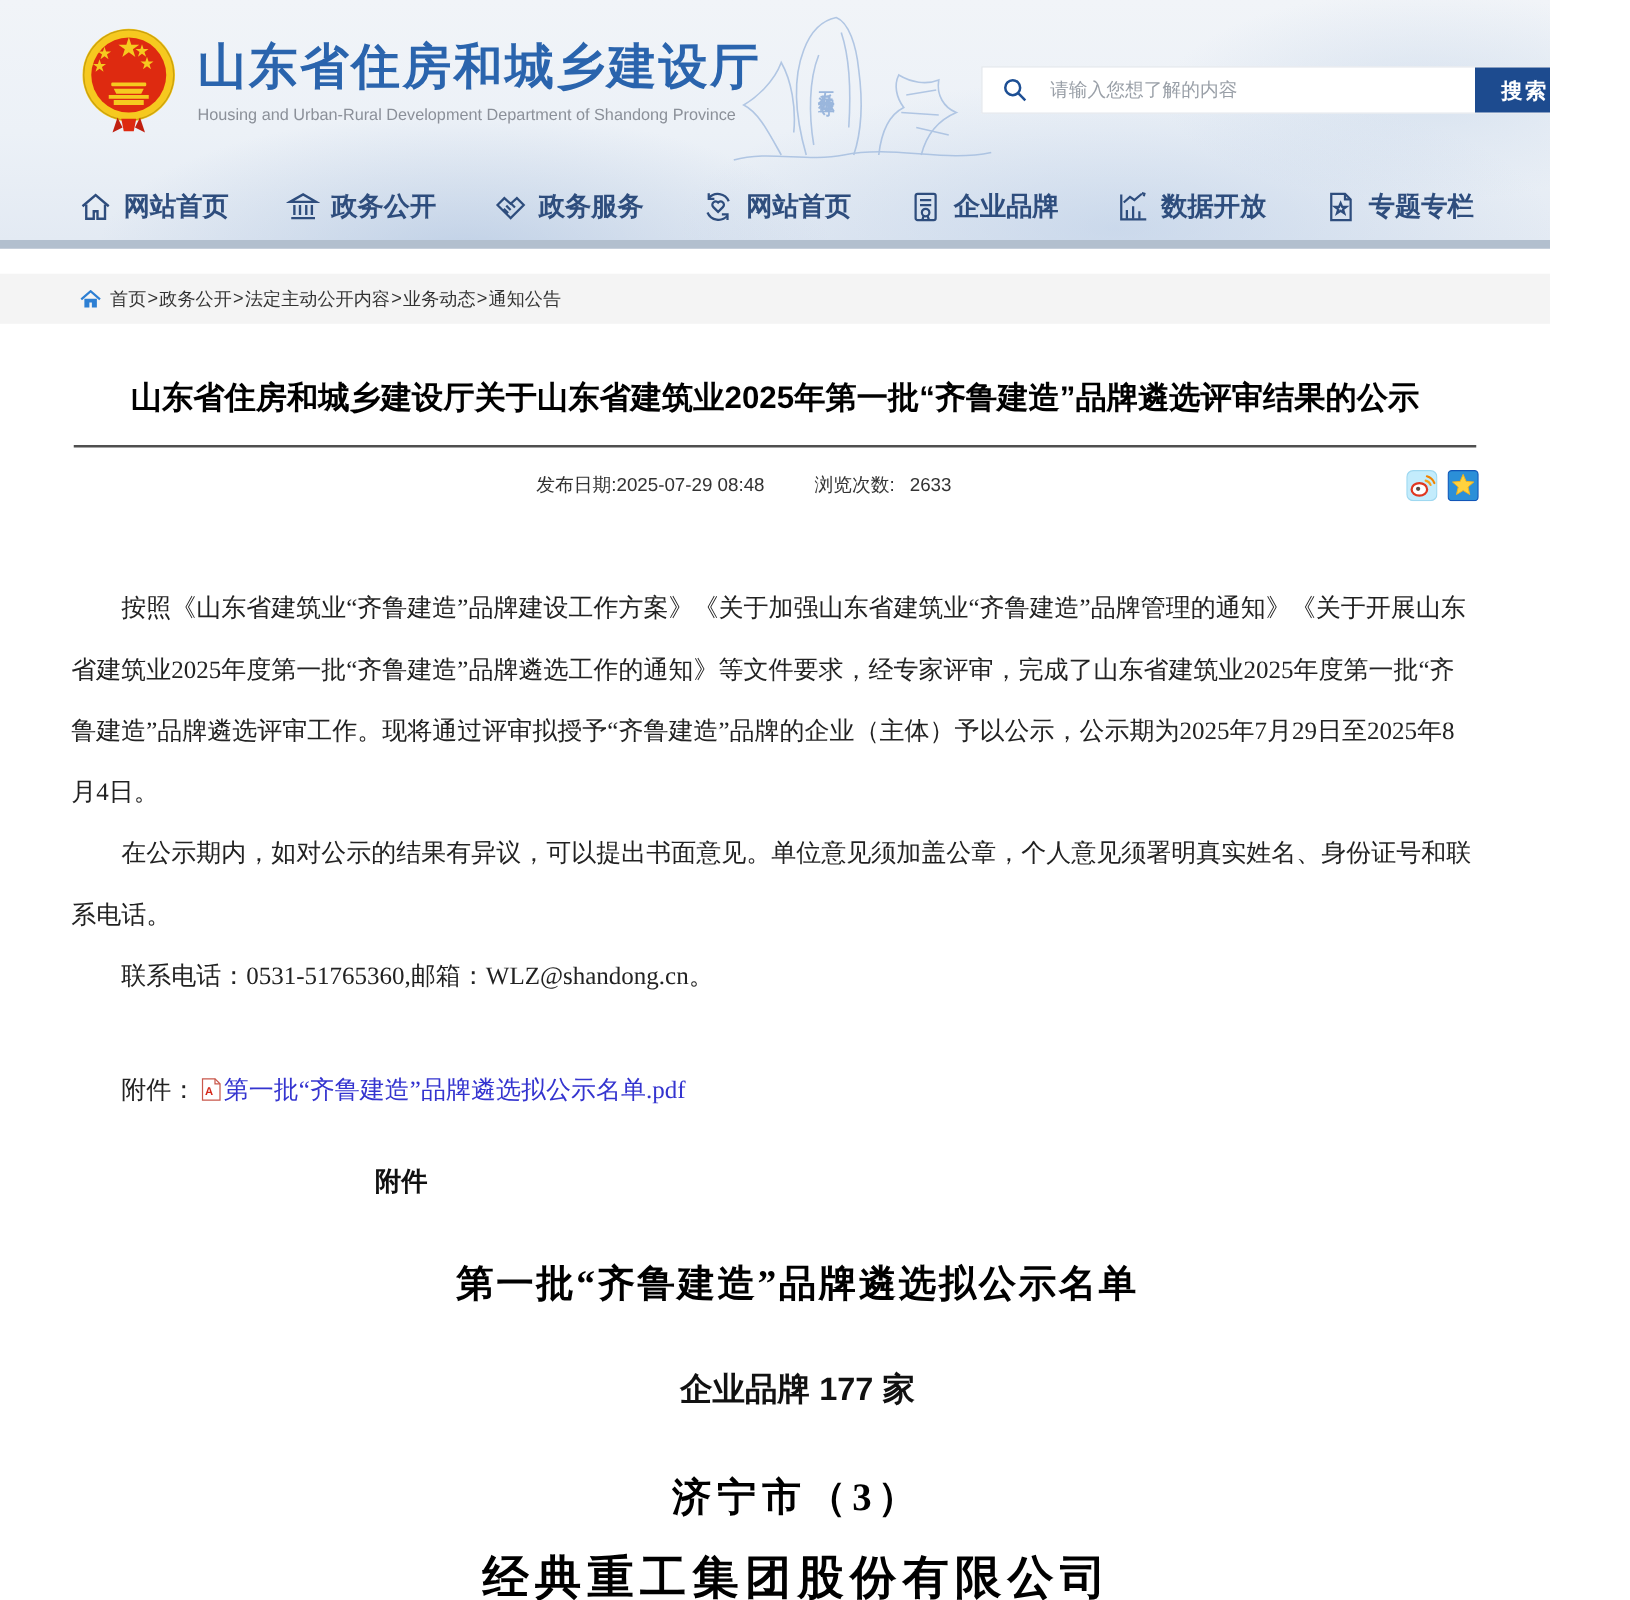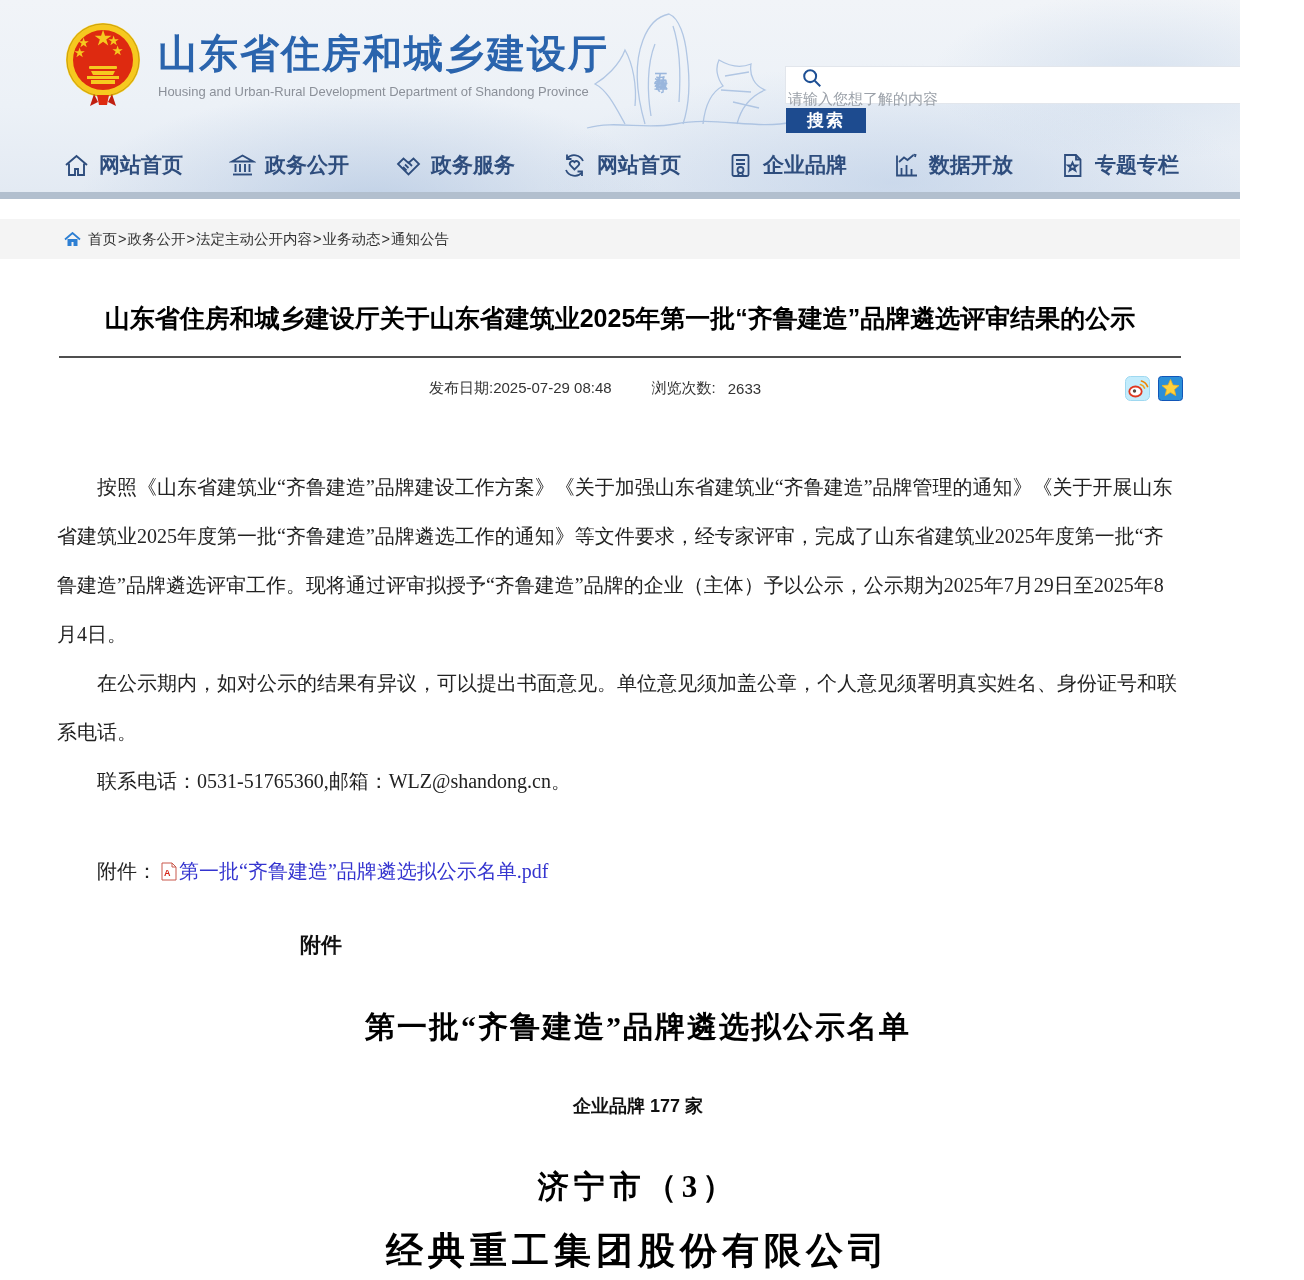--- a/index.html
+++ b/index.html
@@ -22,22 +22,22 @@
       linear-gradient(180deg,#f1f4f8 0%, #ecf1f7 55%, #e3eaf3 100%);
   }
   .header-art{position:absolute;top:6px;left:585px;pointer-events:none;opacity:.75;}
   .header-art2{position:absolute;top:120px;left:1248px;pointer-events:none;opacity:.8;}
   .brand{position:absolute;top:16px;left:64px;display:flex;align-items:center;}
   .brand-emblem{width:78px;height:100px;flex:0 0 auto;}
   .brand-text{margin-left:16px;}
   .site-title{font-size:39px;font-weight:bold;color:var(--brand-blue);letter-spacing:2px;line-height:1.1;}
   .site-subtitle{font-size:13px;color:#8b9099;margin-top:8px;}
 
-  .search-box{position:absolute;top:66px;left:785px;width:476px;height:38px;display:flex;
-    background:#fff;border:1px solid #e2e6ec;flex-direction:column;}
+  .search-box{position:absolute;top:53px;left:785px;width:476px;height:38px;display:flex;
+    background:#fff;border:1px solid #e2e6ec;}
   .search-icon-wrap{width:52px;display:flex;align-items:center;justify-content:center;}
   .search-input{flex:1;border:none;outline:none;font-size:15px;color:#333;background:transparent;
     font-family:"Liberation Sans",sans-serif;}
   .search-input::placeholder{color:#9aa0a8;}
   .search-btn{width:80px;border:none;background:var(--button-blue);color:#fff;font-size:17px;
     font-weight:bold;cursor:pointer;font-family:"Liberation Sans",sans-serif;letter-spacing:2px;}
 
   .main-nav{position:absolute;left:0;bottom:0;width:100%;height:54px;display:flex;
     align-items:center;padding-left:63px;gap:46px;}
   .nav-item{display:flex;align-items:center;gap:9px;cursor:pointer;white-space:nowrap;}
@@ -75,21 +75,21 @@
   .pdf-icon{width:16px;height:19px;margin:0 2px 0 4px;flex:0 0 auto;}
   .attach-link{color:var(--link-blue);text-decoration:none;cursor:pointer;}
 
   
   .attachment-doc{margin-top:46px;}
   .doc-heading{font-size:21px;font-weight:bold;color:#111;margin-left:243px;
     font-family:"Liberation Sans",sans-serif;}
   .doc-title{margin-top:48px;text-align:center;font-family:"Liberation Serif",serif;
     font-size:30px;font-weight:bold;color:#000;letter-spacing:2px;transform:translateX(18px);}
   .doc-subtitle{margin-top:46px;text-align:center;font-family:"Liberation Sans",sans-serif;
-    font-size:18px;font-weight:bold;color:#111;transform:translateX(18px);}
+    font-size:26px;font-weight:bold;color:#111;transform:translateX(18px);}
   .doc-city{margin-top:48px;text-align:center;font-family:"Liberation Serif",serif;
     font-size:31px;font-weight:bold;color:#000;letter-spacing:5px;transform:translateX(18px);}
   .doc-company{margin-top:18px;text-align:center;font-family:"Liberation Serif",serif;
     font-size:37px;font-weight:bold;color:#000;letter-spacing:5px;transform:translateX(18px);}
 </style>
 </head>
 <body>
 
 <div class="page">
 

